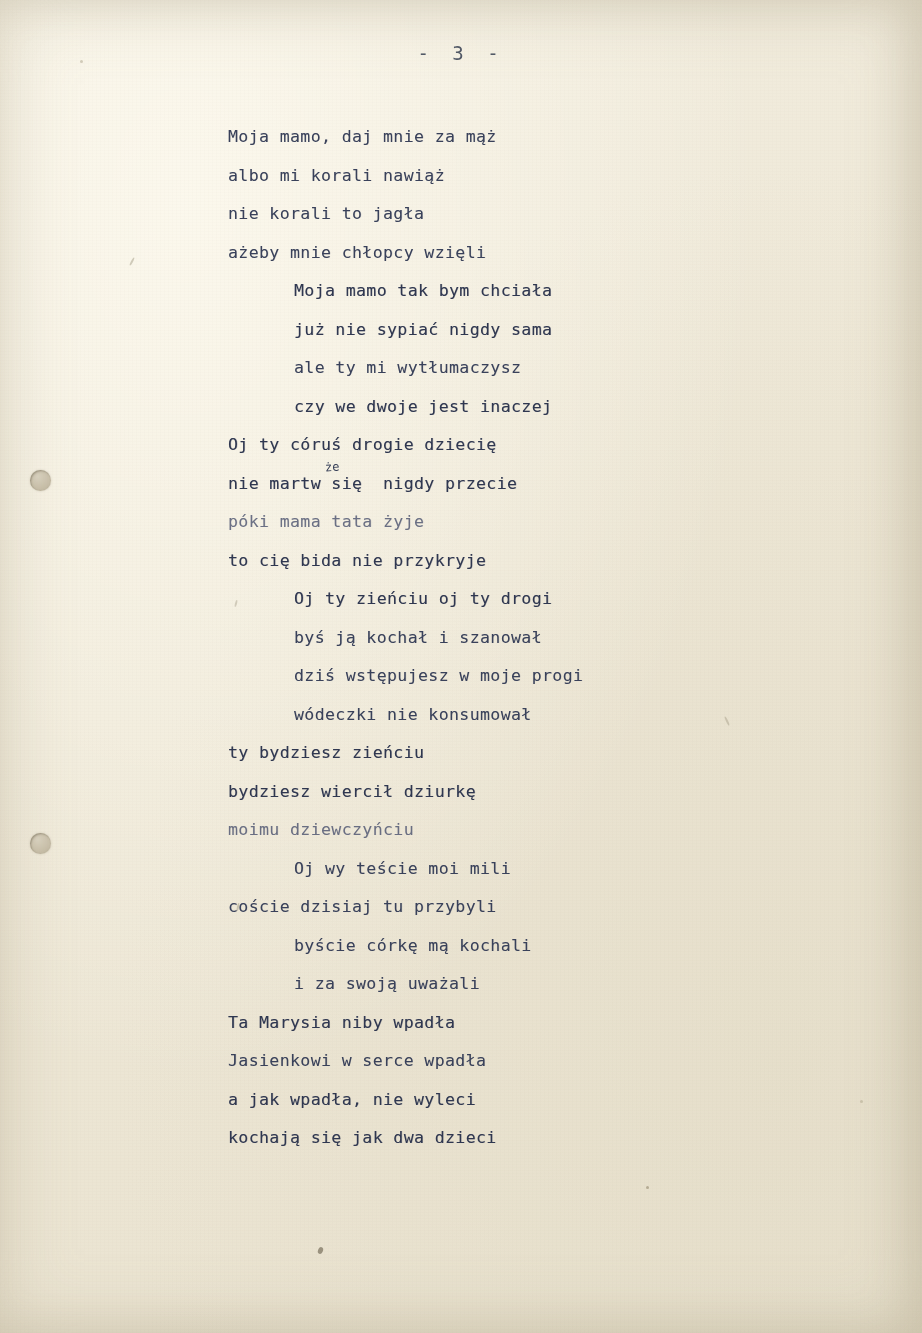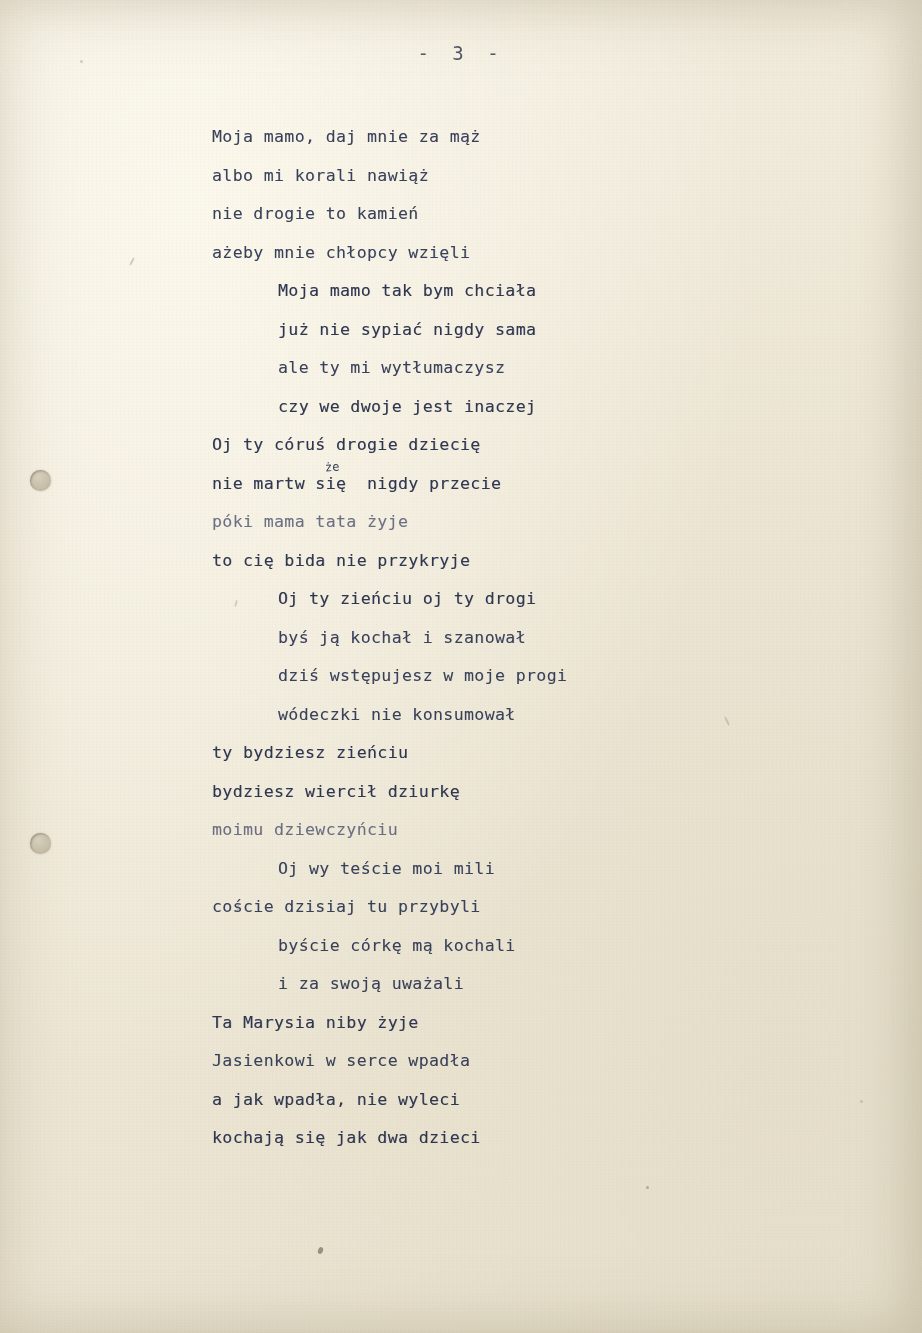--- a/index.html
+++ b/index.html
@@ -47,21 +47,21 @@
     text-align: center;
     font-size: 19px;
     letter-spacing: 6px;
     color: #3b4456;
     font-family: "DejaVu Sans Mono", monospace;
     opacity: 0.88;
   }
 
   .poem {
     position: absolute;
-    left: 212px;
+    left: 228px;
     top: 118px;
     width: 560px;
   }
   .line {
     font-size: 16.5px;
     line-height: 38.5px;
     color: #39415a;
     white-space: pre;
     letter-spacing: 0.4px;
     text-shadow: 0.4px 0.3px 0 rgba(60,70,95,0.22);
@@ -123,42 +123,42 @@
   <div class="grain"></div>
 
   <div class="punch p1"></div>
   <div class="punch p2"></div>
 
   <div class="page-number">-  3  -</div>
 
   <div class="poem">
     <div class="line">Moja mamo, daj mnie za mąż</div>
     <div class="line">albo mi korali nawiąż</div>
-    <div class="line">nie drogie to kamień</div>
+    <div class="line">nie korali to jagła</div>
     <div class="line">ażeby mnie chłopcy wzięli</div>
     <div class="line indent bold">Moja mamo tak bym chciała</div>
     <div class="line indent bold">już nie sypiać nigdy sama</div>
     <div class="line indent">ale ty mi wytłumaczysz</div>
     <div class="line indent bold">czy we dwoje jest inaczej</div>
     <div class="line bold">Oj ty córuś drogie dziecię</div>
     <div class="line bold">nie martw się  nigdy przecie</div>
     <div class="line faint">póki mama tata żyje</div>
     <div class="line bold">to cię bida nie przykryje</div>
     <div class="line indent bold">Oj ty zieńciu oj ty drogi</div>
     <div class="line indent">byś ją kochał i szanował</div>
     <div class="line indent">dziś wstępujesz w moje progi</div>
     <div class="line indent">wódeczki nie konsumował</div>
     <div class="line bold">ty bydziesz zieńciu</div>
     <div class="line bold">bydziesz wiercił dziurkę</div>
     <div class="line faint">moimu dziewczyńciu</div>
     <div class="line indent">Oj wy teście moi mili</div>
     <div class="line">coście dzisiaj tu przybyli</div>
     <div class="line indent">byście córkę mą kochali</div>
     <div class="line indent">i za swoją uważali</div>
-    <div class="line bold">Ta Marysia niby żyje</div>
+    <div class="line bold">Ta Marysia niby wpadła</div>
     <div class="line">Jasienkowi w serce wpadła</div>
     <div class="line bold">a jak wpadła, nie wyleci</div>
     <div class="line bold">kochają się jak dwa dzieci</div>
   </div>
 
   <div class="insert">że</div>
 
   <div class="speck sp1"></div>
   <div class="speck sp2"></div>
   <div class="speck sp3"></div>

